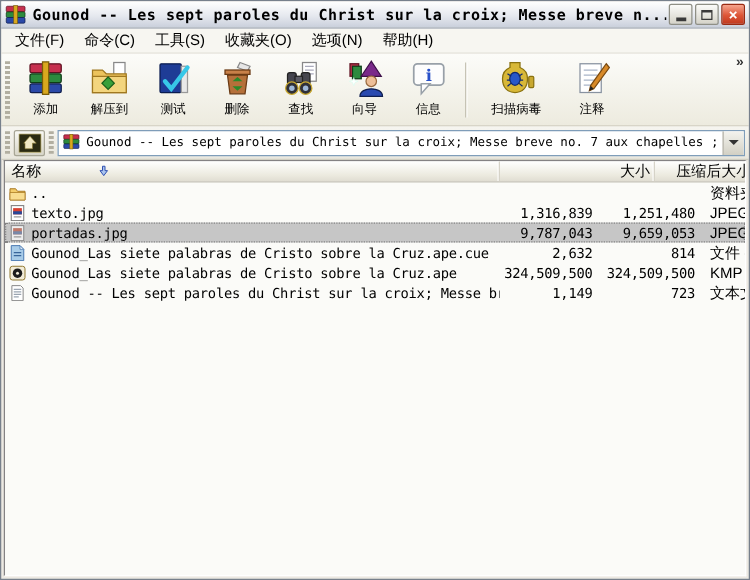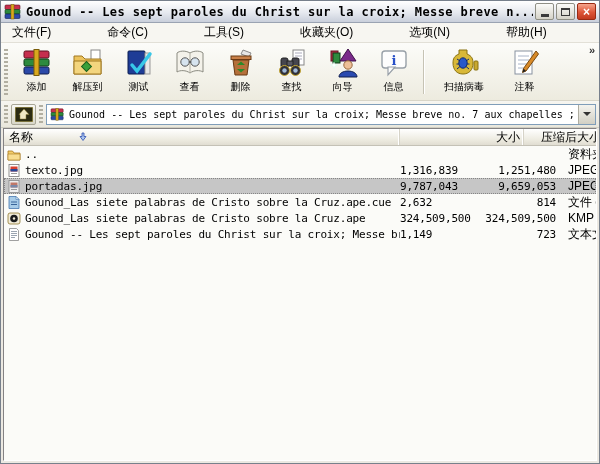--- a/index.html
+++ b/index.html
@@ -28,21 +28,21 @@
   }
   .winbtn .g-min{width:8px;height:3px;background:#3a3a3a;margin-top:7px;}
   .winbtn .g-max{width:9px;height:8px;border:1px solid #3a3a3a;border-top:2px solid #3a3a3a;}
   .winbtn.close{
     background:linear-gradient(#f6a48d,#dd5537 55%,#c23a1f);
     border-color:#992a12;color:#fff;font-weight:bold;font-size:12px;line-height:1;
   }
   
   .menubar{
     height:20px;flex:0 0 20px;display:flex;align-items:center;padding-left:3px;
-    background:#f7f6f1;border-bottom:1px solid #e2e0d7;font-size:12px;gap:40px;
+    background:#f7f6f1;border-bottom:1px solid #e2e0d7;font-size:12px;
   }
   .menu-item{padding:2px 8px;white-space:nowrap;}
   
   .toolbar{
     height:58px;flex:0 0 58px;display:flex;align-items:flex-start;padding:2px 0 0 2px;
     background:linear-gradient(#fcfcf9,#edebdf);border-bottom:1px solid #d8d5c8;position:relative;
   }
   .grip{width:4px;height:46px;margin:4px 3px 0 1px;flex:0 0 4px;
     background:repeating-linear-gradient(to bottom,#b2afa1 0 2px,transparent 2px 4px);}
   .tb{width:51px;flex:0 0 51px;display:flex;flex-direction:column;align-items:center;padding-top:1px;}
@@ -85,21 +85,21 @@
   .hc.c2{width:80px;flex:0 0 80px;justify-content:flex-end;padding-right:3px;margin-left:44px;}
   .hc.c3{width:82px;flex:0 0 82px;justify-content:flex-end;padding-right:4px;}
   .hc.c4{flex:1;border-right:none;box-shadow:none;padding-left:6px;}
   .sortarrow{margin-left:6px;display:flex;align-items:center;}
   .rows{flex:1;font-family:"DejaVu Sans Mono",monospace;font-size:11px;letter-spacing:-0.2px;}
   .row{display:flex;height:16px;align-items:center;}
   .row.selected{background:#c6c6c6;outline:1px dotted #858585;outline-offset:-1px;}
   .cn{width:396px;flex:0 0 396px;display:flex;align-items:center;gap:4px;padding-left:3px;
     white-space:nowrap;overflow:hidden;}
   .cn .fi{flex:0 0 14px;width:14px;height:13px;display:flex;}
-  .cs{width:80px;flex:0 0 80px;padding-right:6px;white-space:nowrap;}
+  .cs{width:80px;flex:0 0 80px;text-align:right;padding-right:6px;white-space:nowrap;}
   .cp{width:82px;flex:0 0 82px;text-align:right;padding-right:6px;white-space:nowrap;}
   .ct{flex:1;padding-left:6px;white-space:nowrap;overflow:hidden;
     font-family:"Liberation Sans",sans-serif;letter-spacing:0;font-size:12px;}
 </style>
 </head>
 <body>
 
 <div class="window">
 
   <div class="titlebar">
@@ -163,32 +163,20 @@
       <span class="tbi">
         <svg viewBox="0 0 32 32" width="32" height="32">
           <rect x="5" y="4" width="17" height="23" rx="1" fill="#1e3c96" stroke="#0a1c50"></rect>
           <rect x="22" y="6" width="5" height="21" fill="#e8e8e8" stroke="#999"></rect>
           <polyline points="9,18 14,24 27,7" fill="none" stroke="#37c8e8" stroke-width="3.5" stroke-linecap="round"></polyline>
         </svg>
       </span>
       <span class="tbl">测试</span>
     </div>
 
-    <div class="tb">
-      <span class="tbi">
-        <svg viewBox="0 0 32 32" width="32" height="32">
-          <path d="M16 6 C11 3 5 4 3 6 L3 25 C6 23 12 23 16 26 C20 23 26 23 29 25 L29 6 C27 4 21 3 16 6 Z" fill="#f4f2ea" stroke="#8a8a80"></path>
-          <line x1="16" y1="6" x2="16" y2="26" stroke="#b0aea2"></line>
-          <circle cx="11" cy="15" r="4.2" fill="rgba(190,215,240,.55)" stroke="#555"></circle>
-          <circle cx="21" cy="15" r="4.2" fill="rgba(190,215,240,.55)" stroke="#555"></circle>
-          <line x1="15" y1="15" x2="17" y2="15" stroke="#555" stroke-width="1.4"></line>
-        </svg>
-      </span>
-      <span class="tbl">查看</span>
-    </div>
 
     <div class="tb">
       <span class="tbi">
         <svg viewBox="0 0 32 32" width="32" height="32">
           <path d="M18 3 L26 6 L24 10 L16 7 Z" fill="#e6e6e6" stroke="#888"></path>
           <rect x="6" y="9" width="20" height="3.5" fill="#c88048" stroke="#6a3a14"></rect>
           <path d="M8 13 L10 28 L22 28 L24 13 Z" fill="#b5703a" stroke="#6a3a14"></path>
           <polygon points="12,18 16,14.5 20,18" fill="#2a8a2a"></polygon>
           <polygon points="12,22 16,25.5 20,22" fill="#2a8a2a"></polygon>
         </svg>

